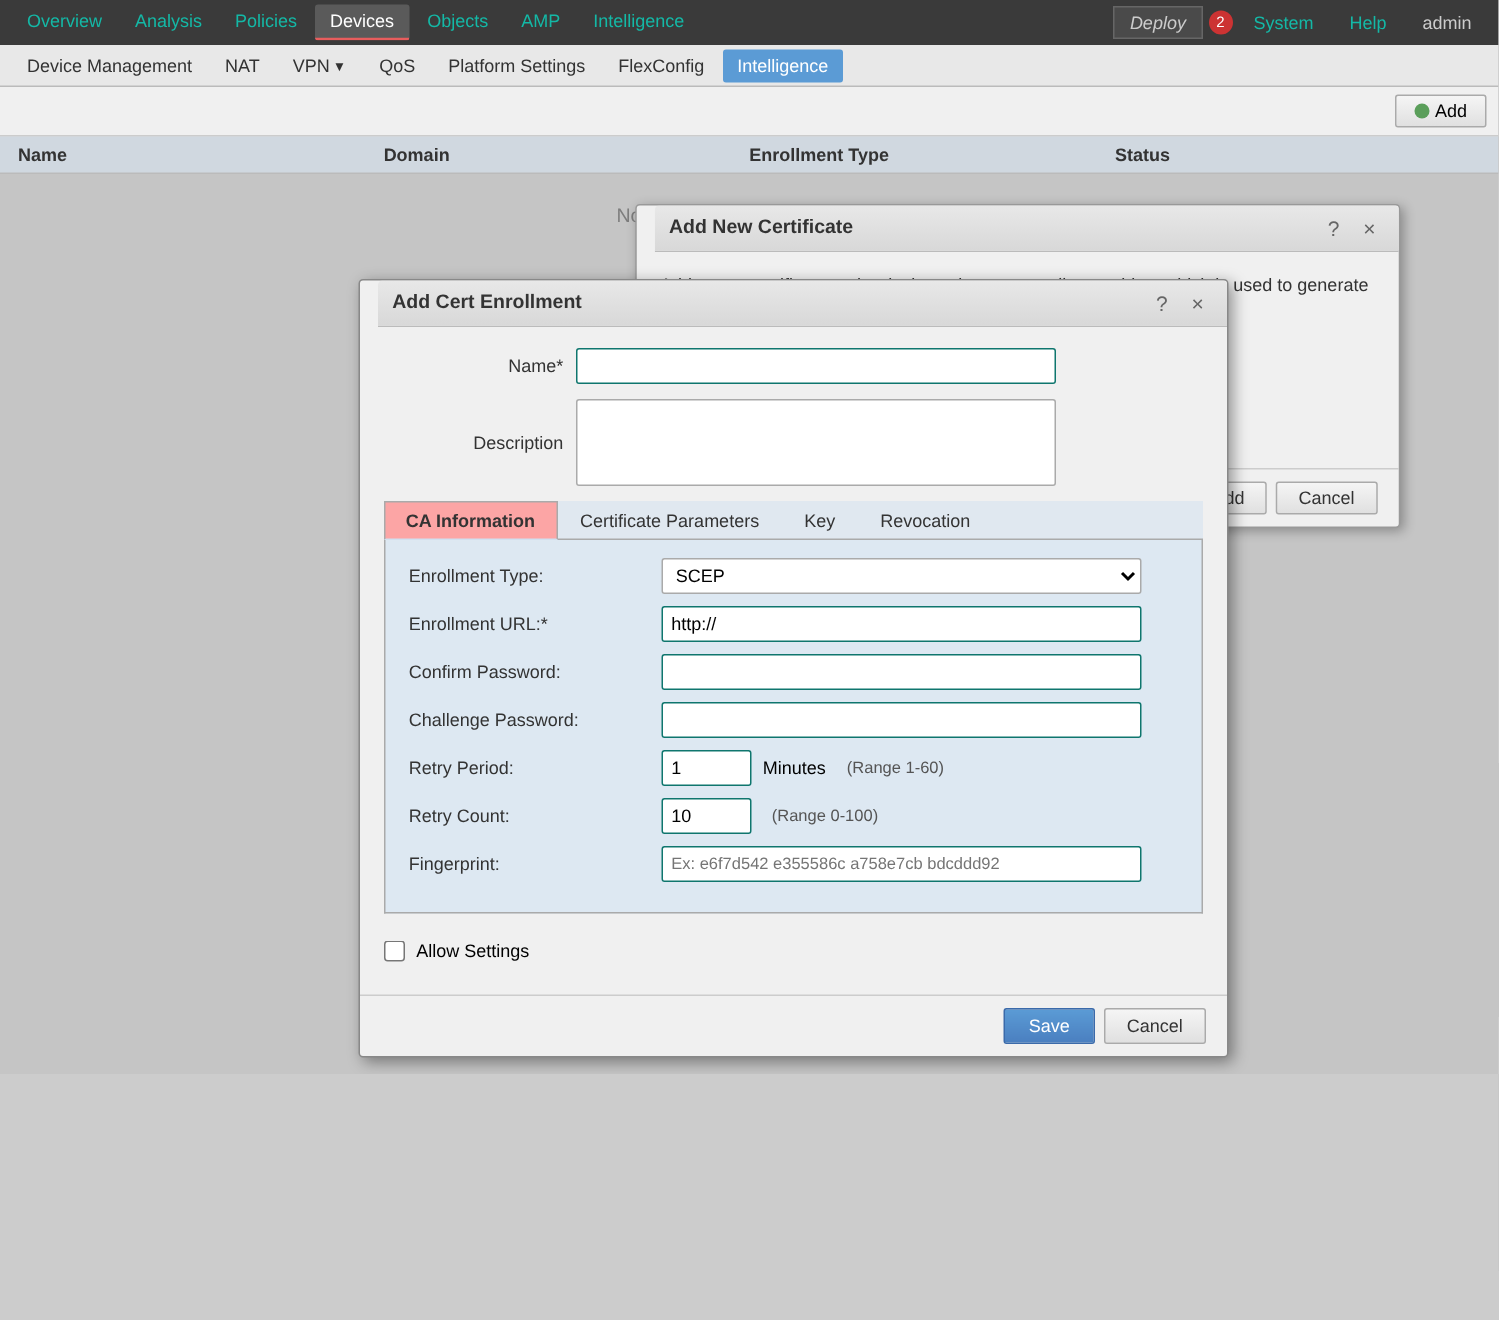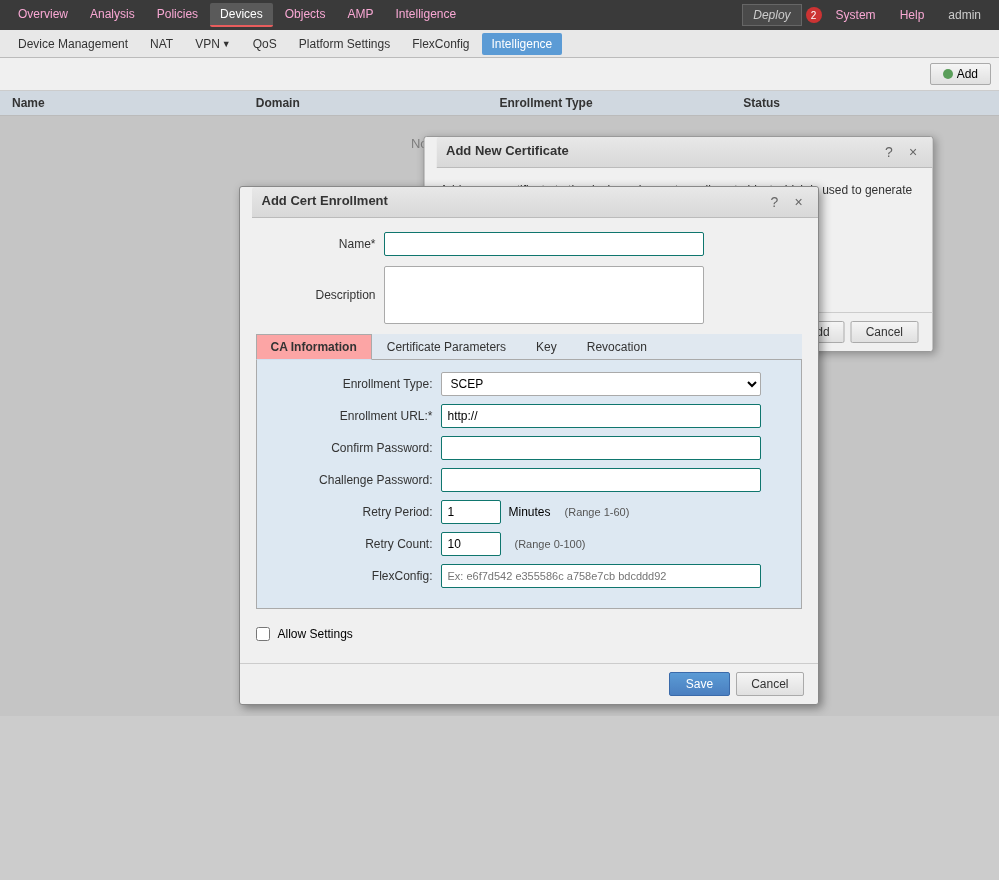--- a/index.html
+++ b/index.html
@@ -6,21 +6,21 @@
     body { font-family: Arial, sans-serif; font-size: 12px; background: #ccc; }
 
     
     .top-nav {
       display: flex; align-items: center; background: #3a3a3a; height: 30px;
       padding: 0 8px; justify-content: space-between;
     }
     .top-nav-left { display: flex; gap: 2px; }
     .top-nav-right { display: flex; gap: 4px; align-items: center; }
     .nav-item {
-      color: #f9a8d4; padding: 4px 10px; cursor: pointer; font-size: 12px;
+      color: #14b8a6; padding: 4px 10px; cursor: pointer; font-size: 12px;
       border-radius: 2px;
     }
     .nav-item.active { background: #5a5a5a; color: #fff; border-bottom: 2px solid #e85d5d; }
     .deploy-btn { background: #4a4a4a; color: #ccc; border: 1px solid #666; padding: 3px 10px; font-size: 12px; cursor: pointer; font-style: italic; }
     .alert-badge {
       background: #cc3333; color: #fff; border-radius: 50%; width: 16px; height: 16px;
       display: flex; align-items: center; justify-content: center; font-size: 10px;
     }
     .admin-btn { color: #ccc; font-size: 12px; cursor: pointer; }
 
@@ -147,21 +147,21 @@
     }
 
     
     .tab-content {
       background: #dde8f2; padding: 12px 16px; border: 1px solid #aaa;
       border-top: none; margin-bottom: 10px;
     }
     .tab-form-row {
       display: flex; align-items: center; margin-bottom: 8px; gap: 8px;
     }
-    .tab-label { min-width: 160px; text-align: right; font-size: 12px; color: #333; }
+    .tab-label { min-width: 160px; text-align: left; font-size: 12px; color: #333; }
     .tab-input { width: 320px; }
     .tab-input-sm { width: 60px; }
     .range-hint { font-size: 11px; color: #555; margin-left: 6px; }
     .tab-select { width: 320px; height: 24px; }
     .fingerprint-input { width: 320px; font-size: 11px; }
 
     .allow-row {
       display: flex; align-items: center; gap: 8px; padding: 8px 0;
     }
     .checkbox { width: 14px; height: 14px; cursor: pointer; }
@@ -325,21 +325,21 @@
           <span class="range-hint">(Range 1-60)</span>
         </div>
 
         <div class="tab-form-row">
           <span class="tab-label">Retry Count:</span>
           <input type="text" class="form-input tab-input-sm" value="10" style="">
           <span class="range-hint">(Range 0-100)</span>
         </div>
 
         <div class="tab-form-row">
-          <span class="tab-label">FlexConfig:</span>
+          <span class="tab-label">Fingerprint:</span>
           <input type="text" class="form-input fingerprint-input tab-input" placeholder="Ex: e6f7d542 e355586c a758e7cb bdcddd92" style="">
         </div>
       </div>
 
       <div class="allow-row">
         <input type="checkbox" class="checkbox" style="">
         <span>Allow Settings</span>
       </div>
     </div>
 

